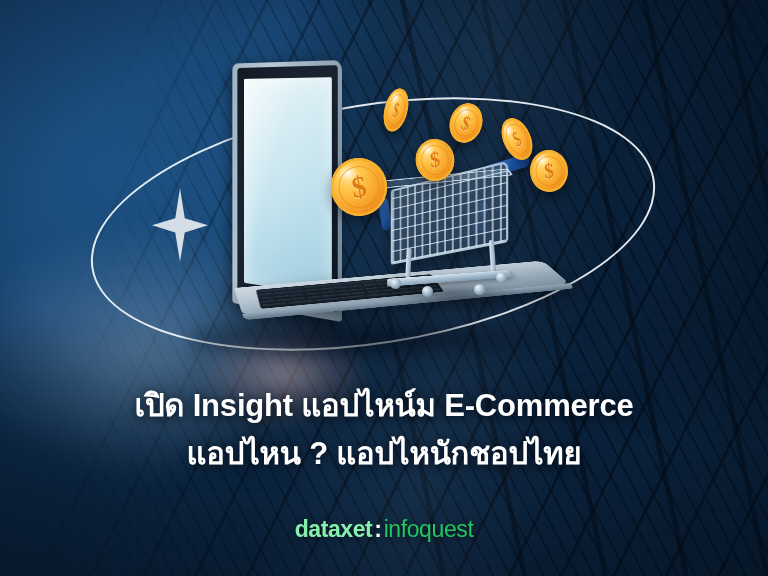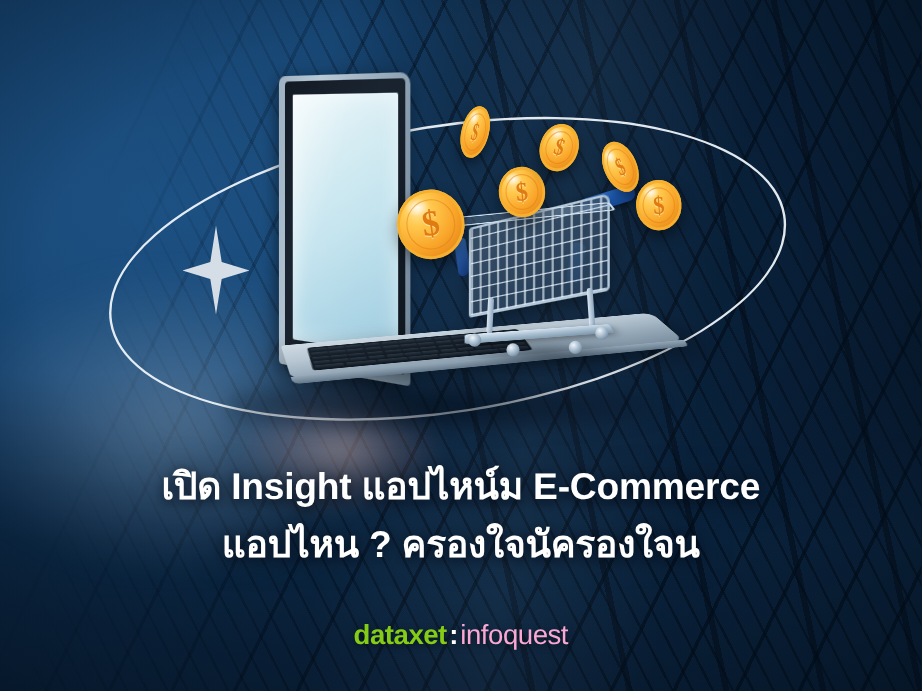--- a/index.html
+++ b/index.html
@@ -304,23 +304,23 @@
   .logo {
     position: absolute;
     left: 0; right: 0; top: 518px;
     text-align: center;
     font-size: 23px;
     letter-spacing: -0.4px;
     line-height: 1;
     text-shadow: 0 1px 6px rgba(0,0,0,0.55);
     white-space: nowrap;
   }
-  .logo-dataxet { font-weight: bold; color: #84cc16; }
+  .logo-dataxet { font-weight: bold; color: #86efac; }
   .logo-sep { color: #ffffff; font-weight: bold; margin: 0 2px; }
-  .logo-infoquest { font-weight: 300; color: #f9a8d4; }
+  .logo-infoquest { font-weight: 300; color: #22c55e; }
 </style>
 </head>
 <body>
 
 <div id="poster">
 
   <div class="bg-base"></div>
   <div class="bg-building"></div>
   <div class="bg-building-bottom"></div>
   <div class="facade-a"></div>
@@ -439,18 +439,18 @@
       <div class="coin" style="left: 330px; top: 158px; width: 58px; height: 58px; font-size: 30px; transform: rotate(-8deg) scaleX(0.97);">$<span class="coin-glint"></span></div>
       <div class="coin" style="left: 374px; top: 88px; width: 44px; height: 44px; font-size: 21px; transform: rotate(14deg) scaleX(0.52);">$<span class="coin-glint"></span></div>
       <div class="coin" style="left: 414px; top: 139px; width: 42px; height: 42px; font-size: 22px; transform: rotate(-6deg) scaleX(0.92);">$<span class="coin-glint"></span></div>
       <div class="coin" style="left: 446px; top: 103px; width: 40px; height: 40px; font-size: 20px; transform: rotate(18deg) scaleX(0.8);">$<span class="coin-glint"></span></div>
       <div class="coin" style="left: 495px; top: 117px; width: 44px; height: 44px; font-size: 21px; transform: rotate(-24deg) scaleX(0.62);">$<span class="coin-glint"></span></div>
       <div class="coin" style="left: 528px; top: 150px; width: 42px; height: 42px; font-size: 21px; transform: rotate(-4deg) scaleX(0.9);">$<span class="coin-glint"></span></div>
     </div>
 
   <div class="headline">
     <span class="ln">เปิด Insight แอปไหน์ม E-Commerce</span>
-    <span class="ln">แอปไหน ? ครองใจนัครองใจน</span>
+    <span class="ln">แอปไหน ? แอปไหนักชอปไทย</span>
   </div>
 
   <div class="logo"><span class="logo-dataxet">dataxet</span><span class="logo-sep">:</span><span class="logo-infoquest">infoquest</span></div>
 
 </div>
 
 </body></html>

